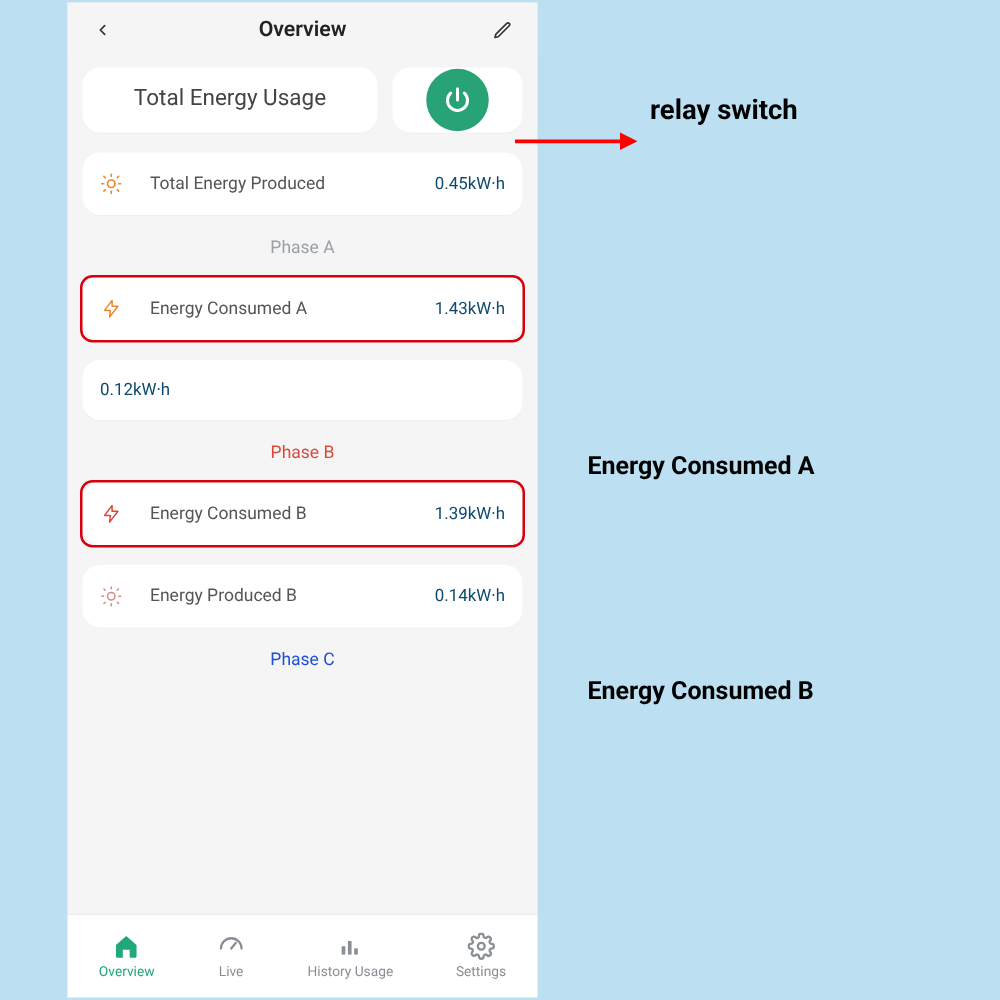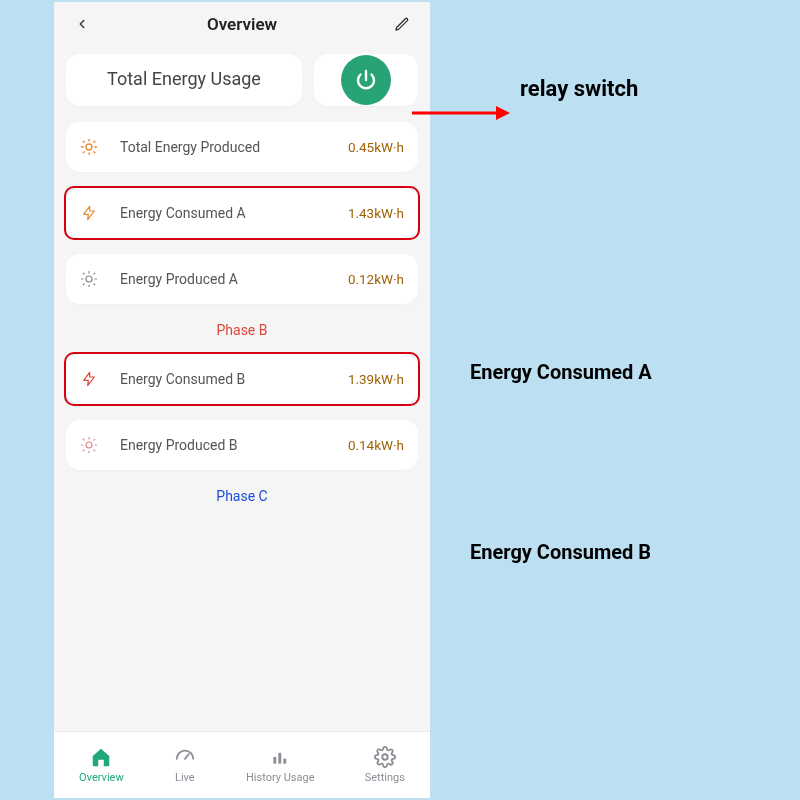--- a/index.html
+++ b/index.html
@@ -46,21 +46,21 @@
     color: #fff;
   }
   .stat-card {
     margin-top: 16px;
     display: flex; align-items: center; justify-content: space-between;
     padding: 16px 14px;
   }
   .stat-left { display: flex; align-items: center; gap: 22px; }
   .stat-icon { width: 18px; height: 18px; display:flex; align-items:center; justify-content:center; }
   .stat-label { font-size: 14px; color: #555; }
-  .stat-value { font-size: 13.5px; color: #a16207; }
+  .stat-value { font-size: 13.5px; color: #0c4a6e; }
   .section-hdr {
     text-align: center; font-size: 14px; color: #9aa0a6;
     margin: 18px 0 4px 0;
   }
   .section-hdr.red { color: #d94a3a; }
   .section-hdr.blue { color: #1d4ed8; }
   .highlight {
     position: relative;
   }
   .highlight::after {
@@ -139,52 +139,35 @@
                 <line x1="18.4" y1="5.6" x2="19.8" y2="4.2"></line>
                 <line x1="4.2" y1="19.8" x2="5.6" y2="18.4"></line>
               </g>
             </svg>
         </span>
         <span class="stat-label">Total Energy Produced</span>
       </div>
       <span class="stat-value">0.45kW·h</span>
     </div>
 
+    <div class="section-hdr">Phase A</div>
 
     <div class="card stat-card highlight">
       <div class="stat-left">
         <span class="stat-icon">
           <svg width="16" height="16" viewBox="0 0 24 24" fill="none" stroke="#e7892f" stroke-width="1.8" stroke-linejoin="round" stroke-linecap="round">
               <polygon points="13 2 4 14 11 14 10 22 20 9 13 9 13 2"></polygon>
             </svg>
         </span>
         <span class="stat-label">Energy Consumed A</span>
       </div>
       <span class="stat-value">1.43kW·h</span>
     </div>
 
     <div class="card stat-card">
-      <div class="stat-left">
-        <span class="stat-icon">
-          <svg width="18" height="18" viewBox="0 0 24 24" fill="none" stroke="#888" stroke-width="1.6" stroke-linecap="round">
-              <circle cx="12" cy="12" r="4"></circle>
-              <g>
-                <line x1="12" y1="2" x2="12" y2="4"></line>
-                <line x1="12" y1="20" x2="12" y2="22"></line>
-                <line x1="4" y1="12" x2="2" y2="12"></line>
-                <line x1="22" y1="12" x2="20" y2="12"></line>
-                <line x1="5.6" y1="5.6" x2="4.2" y2="4.2"></line>
-                <line x1="19.8" y1="19.8" x2="18.4" y2="18.4"></line>
-                <line x1="18.4" y1="5.6" x2="19.8" y2="4.2"></line>
-                <line x1="4.2" y1="19.8" x2="5.6" y2="18.4"></line>
-              </g>
-            </svg>
-        </span>
-        <span class="stat-label">Energy Produced A</span>
-      </div>
       <span class="stat-value">0.12kW·h</span>
     </div>
 
     <div class="section-hdr red">Phase B</div>
 
     <div class="card stat-card highlight">
       <div class="stat-left">
         <span class="stat-icon">
           <svg width="16" height="16" viewBox="0 0 24 24" fill="none" stroke="#d94a3a" stroke-width="1.8" stroke-linejoin="round" stroke-linecap="round">
               <polygon points="13 2 4 14 11 14 10 22 20 9 13 9 13 2"></polygon>

